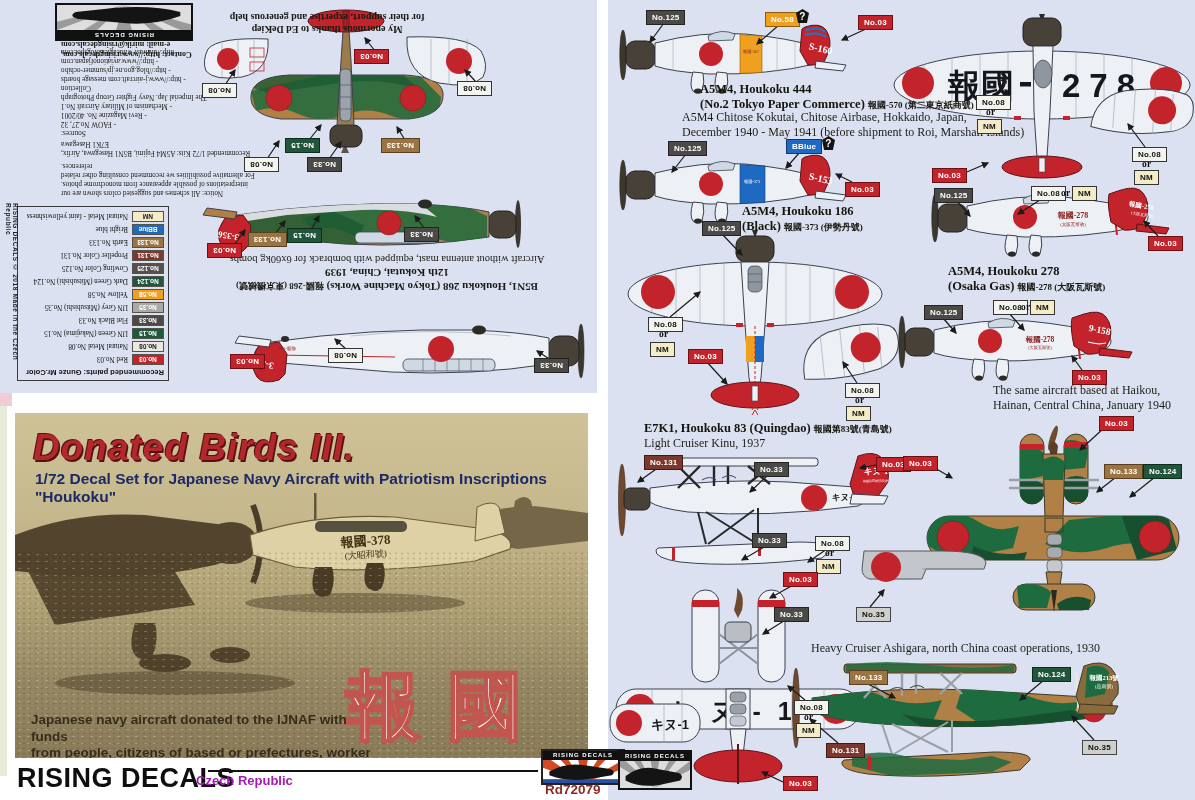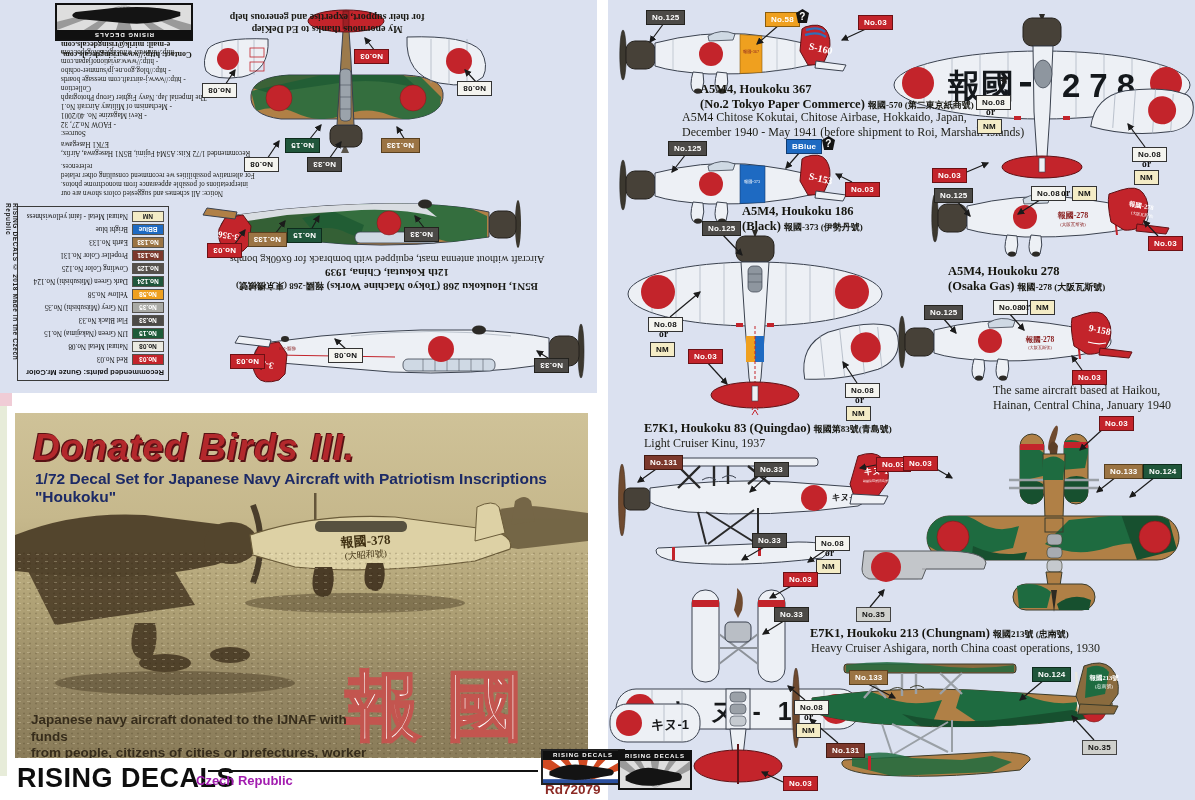--- a/index.html
+++ b/index.html
@@ -326,21 +326,21 @@
       <path d="M300,74 q-6,22 2,28 q9,5 14,-2 q5,-14 1,-26 z" fill="#4a3b26"></path>
       <path d="M352,70 q-6,20 2,26 q9,5 13,-2 q5,-12 1,-24 z" fill="#4a3b26"></path>
       <ellipse cx="340" cy="110" rx="110" ry="10" fill="#4a3b26" opacity=".45"></ellipse>
     </svg>
     <div class="cover-grain"></div>
     <div class="cover-title">Donated Birds III.</div>
     <div class="cover-sub">1/72 Decal Set for Japanese Navy Aircraft with Patriotism Inscriptions "Houkoku"</div>
     <div class="cover-kanji">報國</div>
     <div class="cover-caption">
       <span>Japanese navy aircraft donated to the IJNAF with funds</span><br>
-      <span>from people, citizens of cities or prefectures, worker</span><br>
+      <span>from people, citizens of based or prefectures, worker</span><br>
       
     </div>
   </div>
 
   <div class="brand">RISING DECALS</div>
   <div class="brand-line"></div>
   <div class="country">Czech Republic</div>
 
   <div class="stamp logo-color" style="left:541px;top:749px;width:80px;height:32px;border-color:#222">
     <div class="stamp-top">RISING DECALS</div>
@@ -374,21 +374,21 @@
     <path d="M193,10 q12,-4 19,2" stroke="#2f6fb8" stroke-width="2.4" fill="none"></path>
     <path d="M192,15 q13,-4 21,2" stroke="#2f6fb8" stroke-width="2.4" fill="none"></path>
     <path d="M203,41 l30,4 -3,6 -28,-3 z" fill="#edf0f5" stroke="#3a414e"></path>
     <text x="207" y="32" font-size="10" font-weight="bold" fill="#fff" text-anchor="middle" transform="rotate(13 207 32)">S-160</text>
     <path d="M80,52 q-4,14 0,19 q5,4 9,0 q3,-9 1,-18 z" fill="#edf0f5" stroke="#3a414e"></path>
     <path d="M104,52 q-4,14 0,19 q5,4 9,0 q3,-9 1,-18 z" fill="#edf0f5" stroke="#3a414e"></path>
     <ellipse cx="85" cy="71" rx="4" ry="2.6" fill="#2c2a26"></ellipse>
       <ellipse cx="109" cy="71" rx="4" ry="2.6" fill="#2c2a26"></ellipse>
   </svg>
   <div class="rp-title" style="left:700px;top:82px">
-    <span>A5M4, Houkoku 367</span><br>
+    <span>A5M4, Houkoku 444</span><br>
     <span>(No.2 Tokyo Paper Commerce)</span> <span class="kj">報國-570 (第二東京紙商號)</span>
   </div>
   <div class="rp-desc" style="left:682px;top:110px">
     <span>A5M4 Chitose Kokutai, Chitose Airbase, Hokkaido, Japan,</span><br><span>December 1940 - May 1941 (before shipment to Roi, Marshall Islands)</span>
   </div>
 
   <svg class="acsvg" style="left:613px;top:150px" width="238" height="92" viewBox="0 0 238 92">
     <ellipse cx="10" cy="35" rx="3.2" ry="25" fill="#3c382f" stroke="#23211c" stroke-width=".6"></ellipse>
     <rect x="13" y="21" width="29" height="28" rx="9" fill="#474138" stroke="#24211c"></rect>
     <path d="M42,23 Q88,11 132,14 Q176,18 204,27 Q214,30 213,35 Q212,41 202,44 Q156,55 96,54 Q60,52 42,46 Z" fill="#edf0f5" stroke="#3a414e"></path>
@@ -620,23 +620,20 @@
     <path d="M132,180 q16,-12 34,-4 l-2,10 -30,0 z" fill="#17502f"></path>
     <path d="M126,166 l6,0 -3,22 z" fill="#2e2a22"></path>
   </svg>
 
   <svg class="acsvg" style="left:858px;top:545px" width="132" height="52" viewBox="0 0 132 52">
     <path d="M6,6 h78 q42,0 44,12 l-2,6 h-58 l-4,10 h-52 q-8,-2 -8,-10 z" fill="#c3c6ca" stroke="#55585c"></path>
     <path d="M10,34 h50 M64,24 h60" stroke="#8d9196" stroke-width=".8"></path>
     <circle cx="28" cy="22" r="15" fill="#c3242b"></circle>
   </svg>
 
-  <div class="rp-title" style="left:810px;top:626px">
-    <span>E7K1, Houkoku 213 (Chungnam)</span> <span class="kj">報國213號 (忠南號)</span>
-  </div>
   <div class="rp-desc" style="left:811px;top:641px">Heavy Cruiser Ashigara, north China coast operations, 1930</div>
 
   <svg class="acsvg" style="left:782px;top:652px" width="372" height="142" viewBox="0 0 372 142">
     <defs>
         <clipPath id="cpP">
           <path d="M30,46 Q110,34 190,38 L320,46 Q332,48 330,54 L310,66 Q200,80 100,72 Q50,68 30,60 Z"></path>
         </clipPath>
       </defs>
     <ellipse cx="14" cy="56" rx="3.5" ry="40" fill="#6f4a2f" stroke="#3d2a1a" stroke-width=".6"></ellipse>
     <path d="M30,46 Q110,34 190,38 L320,46 Q332,48 330,54 L310,66 Q200,80 100,72 Q50,68 30,60 Z" fill="#b08046" stroke="#3b3b2a"></path>

